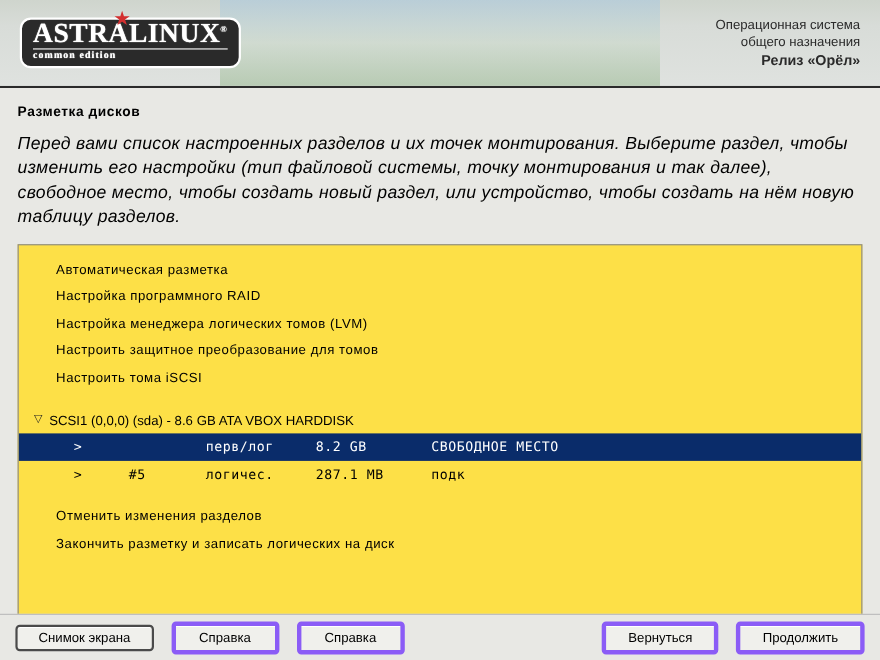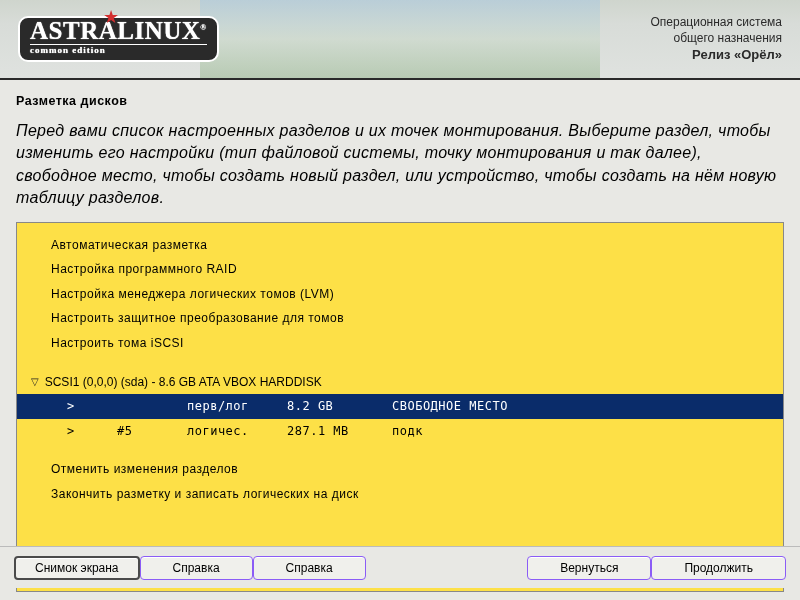--- a/index.html
+++ b/index.html
@@ -135,37 +135,37 @@
       background: #0a2c6a;
       color: #fff;
     }
     .c1 { width: 50px; }
     .c2 { width: 70px; }
     .c3 { width: 100px; }
     .c4 { width: 105px; }
     .c5 { flex: 1; }
     .footer {
       position: absolute;
-      bottom: 12px;
+      bottom: 0;
       left: 0;
       right: 0;
       height: 42px;
       background: #e8e8e4;
       border-top: 1px solid #bbb;
       display: flex;
       align-items: center;
       padding: 0 14px;
-      gap: 0;
+      gap: 16px;
     }
     .footer .spacer-f { flex: 1; }
     .btn {
       background: #f0f0ec;
-      border: 1px solid #8b5cf6;
+      border: 4px solid #8b5cf6;
       border-radius: 4px;
-      padding: 4px 32px;
+      padding: 4px 20px;
       font-size: 12px;
       font-family: inherit;
       min-width: 98px;
       cursor: pointer;
       box-shadow: inset 0 1px 0 #fff;
     }
     .btn.active {
       border: 2px solid #4a4a4a;
       padding: 3px 19px;
     }

